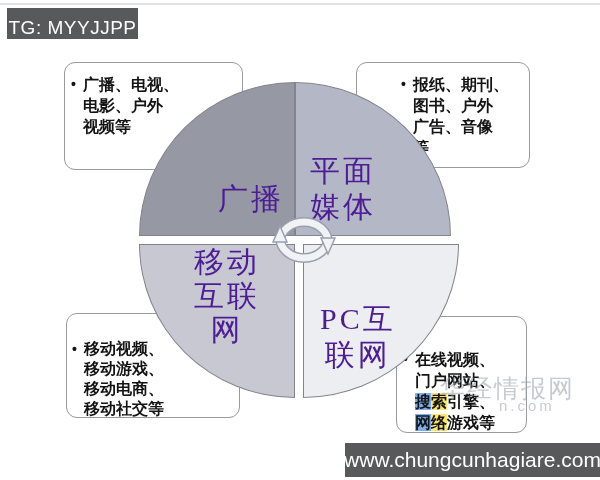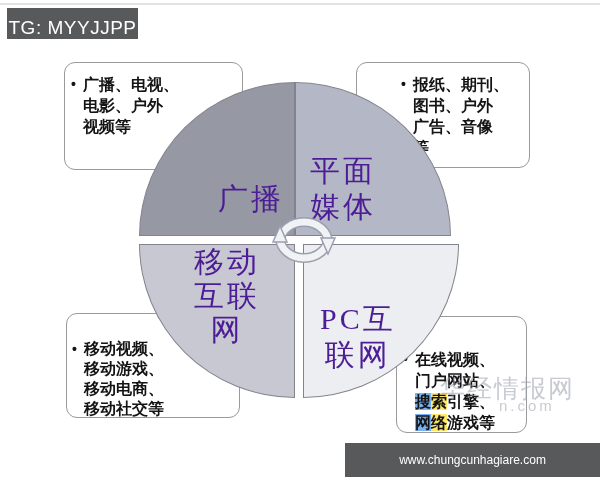--- a/index.html
+++ b/index.html
@@ -17,21 +17,21 @@
     background:var(--badge-bg,#58595b);color:#ffffff;
     display:flex;align-items:flex-end;justify-content:center;
     font-size:19px;letter-spacing:.5px;z-index:7;
   }
 
   
   .footer-bar{
     position:absolute;left:345px;top:443px;width:255px;height:34px;
     background:var(--footer-bg,#58595b);color:#ffffff;
     display:flex;align-items:center;justify-content:center;
-    font-size:12px;z-index:7;
+    font-size:21px;z-index:7;
   }
 
   
   .callout{
     position:absolute;background:#ffffff;
     border:1px solid var(--callout-border,#9a9a9a);
     border-radius:11px;box-sizing:border-box;
     font-weight:700;font-size:16px;line-height:21px;color:#141414;
     z-index:2;
   }

